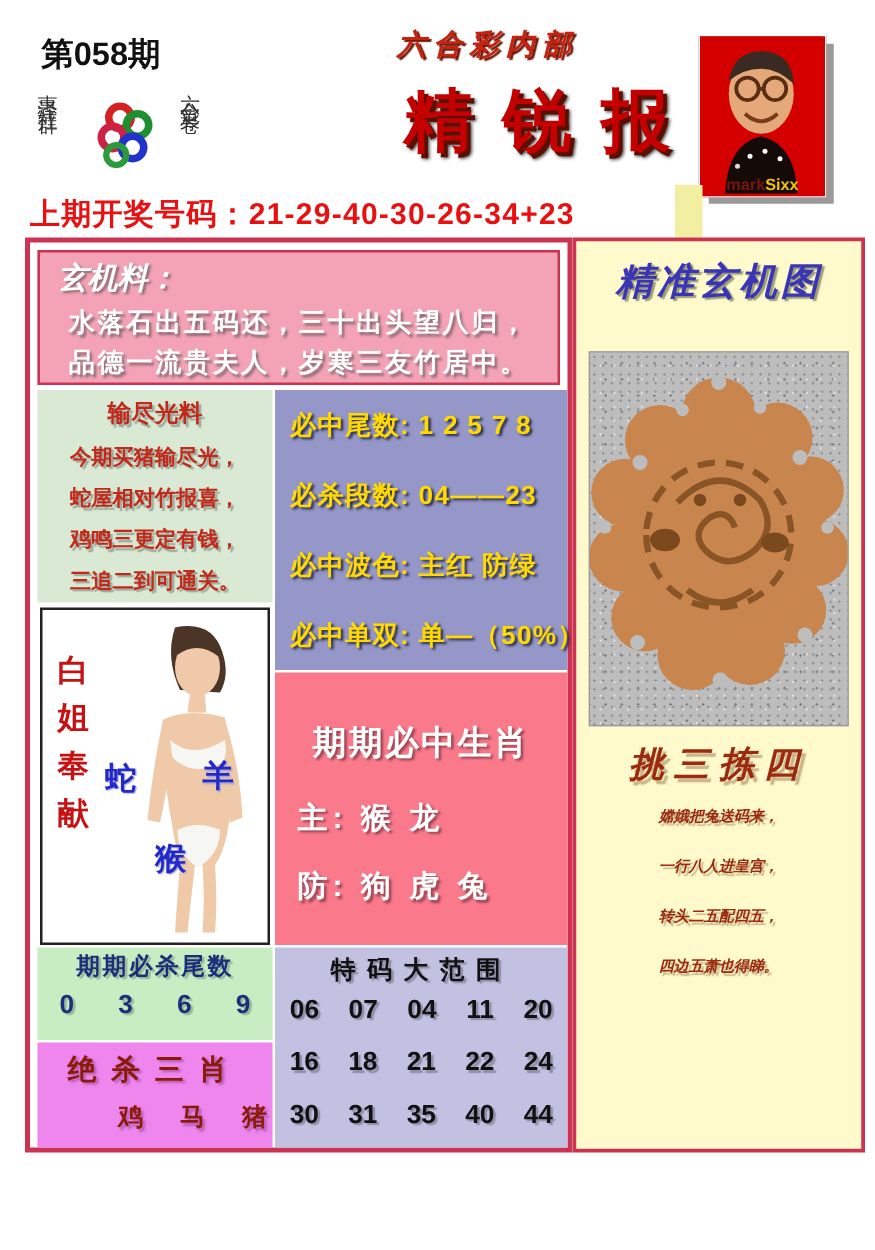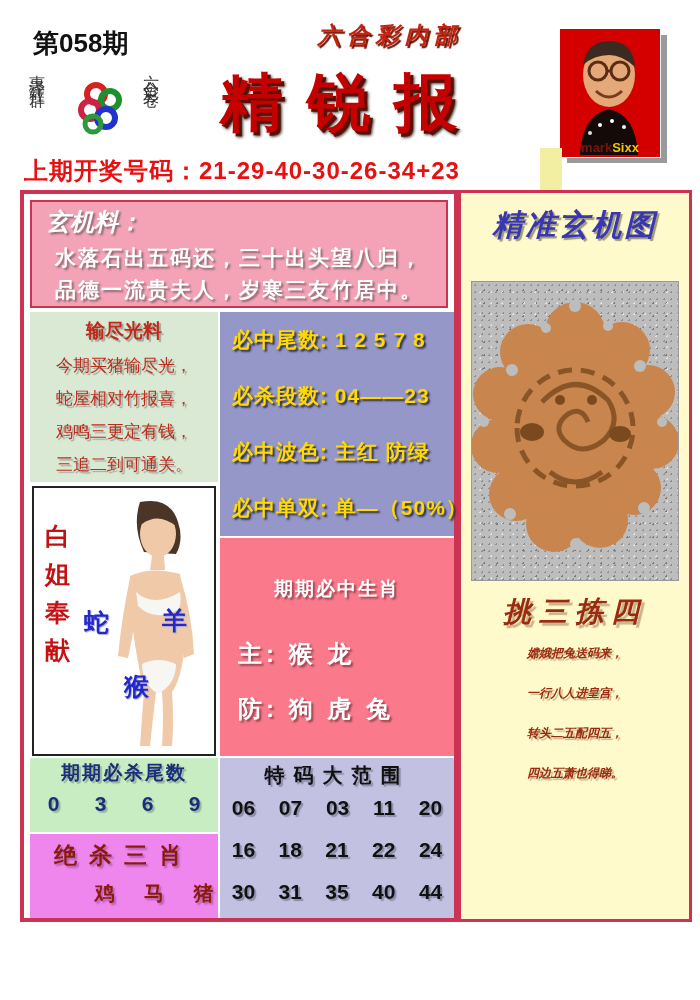--- a/index.html
+++ b/index.html
@@ -6,42 +6,42 @@
   body{width:700px;height:1000px;background:#fff;font-family:"Liberation Sans","DejaVu Sans",sans-serif;position:relative;overflow:hidden;}
   .abs{position:absolute;}
 
   
   .issue{left:33px;top:26px;font-size:26px;font-weight:bold;color:#111;}
   .vert{writing-mode:vertical-rl;text-orientation:upright;font-size:16px;color:#333;letter-spacing:6px;height:105px;}
   .brand-left{left:26px;top:62px;}
   .brand-right{left:140px;top:62px;}
   .logo{left:76px;top:80px;width:52px;height:56px;}
   .subtitle{left:260px;top:20px;width:260px;text-align:center;font-size:23px;font-weight:bold;font-style:italic;color:#C42310;text-shadow:2px 2px 1px #6b1405;letter-spacing:6px;}
-  .big-title{left:220px;top:60px;width:340px;text-align:left;font-size:63px;font-weight:bold;color:#C40000;letter-spacing:24px;text-shadow:3px 3px 0 #5a0f00,4px 4px 3px #333;}
+  .big-title{left:220px;top:60px;width:340px;text-align:right;font-size:55px;font-weight:bold;color:#C40000;letter-spacing:24px;text-shadow:3px 3px 0 #5a0f00,4px 4px 3px #333;}
   .photo-shadow{left:567px;top:35px;width:100px;height:128px;background:#9a9a9a;}
   .host-photo{left:559px;top:28px;width:100px;height:128px;background:#D40000;border:1px solid #fff;overflow:hidden;}
   .host-caption{position:absolute;bottom:2px;width:100%;text-align:center;font-size:13px;font-weight:bold;}
   .cap-mark{color:#7a1512;}
   .cap-six{color:#F5C400;}
   .yellow-strip{left:540px;top:148px;width:22px;height:46px;background:#F2EFA2;}
   .last-draw{left:24px;top:155px;font-size:24px;font-weight:bold;color:#E81010;letter-spacing:1px;}
 
   
   .left-frame{left:20px;top:190px;width:438px;height:732px;border:4px solid #CC3352;background:#fff;box-sizing:border-box;}
   .right-frame{left:458px;top:190px;width:234px;height:732px;border:3px solid #CC3352;background:#FFFACB;box-sizing:border-box;}
 
   
   .mystery{left:30px;top:200px;width:418px;height:108px;background:#F3A3B5;border:2px solid #CC3352;box-sizing:border-box;}
   .mystery-title{position:absolute;left:14px;top:4px;font-size:24px;font-weight:bold;font-style:italic;color:#fff;text-shadow:2px 2px 2px #8d6a72;}
   .mystery-line{position:absolute;width:100%;text-align:center;font-size:21px;font-weight:bold;color:#fff;text-shadow:2px 2px 2px #8d6a72;letter-spacing:2px;}
   .m1{top:42px;} .m2{top:74px;}
 
   .shujin{left:30px;top:312px;width:188px;height:170px;background:#D9E9D3;}
   .shujin-title{position:absolute;top:6px;width:100%;text-align:center;font-size:19px;font-weight:bold;color:#C3291A;text-shadow:2px 2px 1px #9aa59a;}
-  .shujin-line{position:absolute;width:100%;text-align:center;font-size:17px;font-weight:normal;color:#C3291A;text-shadow:2px 2px 1px #9aa59a;}
+  .shujin-line{position:absolute;width:100%;text-align:center;font-size:17px;font-weight:bold;color:#C3291A;text-shadow:2px 2px 1px #9aa59a;}
   .s0{top:42px;}.s1{top:75px;}.s2{top:108px;}.s3{top:141px;}
 
   .photo-panel{left:32px;top:486px;width:184px;height:270px;background:#fff;border:2px solid #222;box-sizing:border-box;}
   .baijie{position:absolute;left:8px;top:16px;writing-mode:vertical-rl;text-orientation:upright;font-size:25px;font-weight:bold;color:#C51111;letter-spacing:38px;height:235px;}
   .woman{position:absolute;left:58px;top:8px;width:118px;height:252px;}
   .ovl{position:absolute;font-size:25px;font-weight:bold;color:#2228CC;text-shadow:1px 1px 1px #aac;}
   .ovl-snake{left:50px;top:118px;}
   .ovl-goat{left:128px;top:116px;}
   .ovl-monkey{left:90px;top:182px;}
 
@@ -51,21 +51,21 @@
 
   .kill-zodiac{left:30px;top:834px;width:188px;height:84px;background:#EE86EE;}
   .kz-title{position:absolute;top:6px;width:100%;text-align:center;font-size:23px;font-weight:bold;color:#8B1A0A;letter-spacing:12px;text-shadow:2px 2px 2px #b05bb0;}
   .kz-value{position:absolute;top:46px;width:100%;text-align:center;font-size:20px;font-weight:bold;color:#8B1A0A;letter-spacing:12px;text-shadow:2px 2px 2px #b05bb0;margin-left:36px;}
 
   .picks{left:220px;top:312px;width:234px;height:224px;background:#9597C9;}
   .pick-row{position:absolute;left:12px;font-size:21px;font-weight:bold;color:#FFD900;text-shadow:2px 2px 2px #2a2a44;letter-spacing:1px;white-space:nowrap;}
   .p0{top:14px;}.p1{top:70px;}.p2{top:126px;}.p3{top:182px;}
 
   .zodiac{left:220px;top:538px;width:234px;height:218px;background:#FA7A8C;}
-  .z-title{position:absolute;top:38px;width:100%;text-align:center;font-size:19px;font-weight:bold;color:#fff;text-shadow:2px 2px 2px #97434e;letter-spacing:2px;}
+  .z-title{position:absolute;top:38px;width:100%;text-align:center;font-size:27px;font-weight:bold;color:#fff;text-shadow:2px 2px 2px #97434e;letter-spacing:2px;}
   .z-row{position:absolute;left:18px;font-size:24px;font-weight:bold;color:#fff;text-shadow:2px 2px 2px #97434e;letter-spacing:4px;}
   .z-main{top:100px;} .z-guard{top:155px;}
 
   .special{left:220px;top:758px;width:234px;height:160px;background:#C3C1E1;}
   .sp-title{position:absolute;top:4px;width:100%;text-align:center;font-size:20px;font-weight:bold;color:#111;letter-spacing:9px;text-shadow:2px 2px 1px #8d8da8;}
   .sp-row{position:absolute;width:100%;display:flex;justify-content:space-around;font-size:21px;font-weight:bold;color:#111;text-shadow:2px 2px 1px #8d8da8;}
   .r0{top:38px;}.r1{top:80px;}.r2{top:122px;}
 
   
   .r-title{position:absolute;top:12px;width:100%;text-align:center;font-size:30px;font-weight:bold;font-style:italic;color:#3A35B5;letter-spacing:3px;text-shadow:2px 2px 1px #9b9b74;}
@@ -185,21 +185,21 @@
   <div class="z-title">期期必中生肖</div>
   <div class="z-row z-main"><span>主:</span> <span>猴 龙</span></div>
   <div class="z-row z-guard"><span>防:</span> <span>狗 虎 兔</span></div>
 </div>
 
 <div class="abs special">
   <div class="sp-title">特码大范围</div>
   <div class="sp-row r0">
     <span>06</span>
     <span>07</span>
-    <span>03</span>
+    <span>04</span>
     <span>11</span>
     <span>20</span>
   </div>
   <div class="sp-row r1">
     <span>16</span>
     <span>18</span>
     <span>21</span>
     <span>22</span>
     <span>24</span>
   </div>

